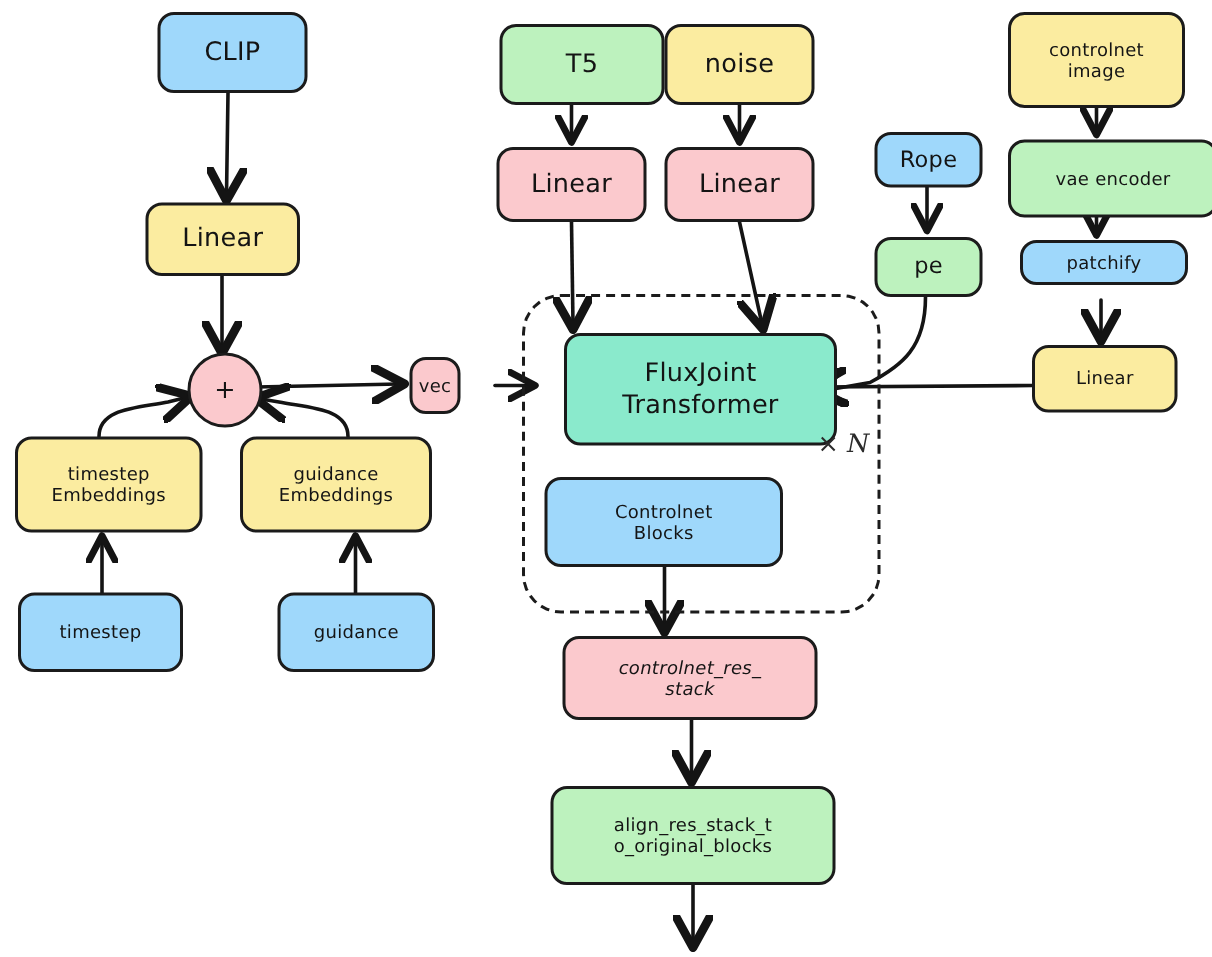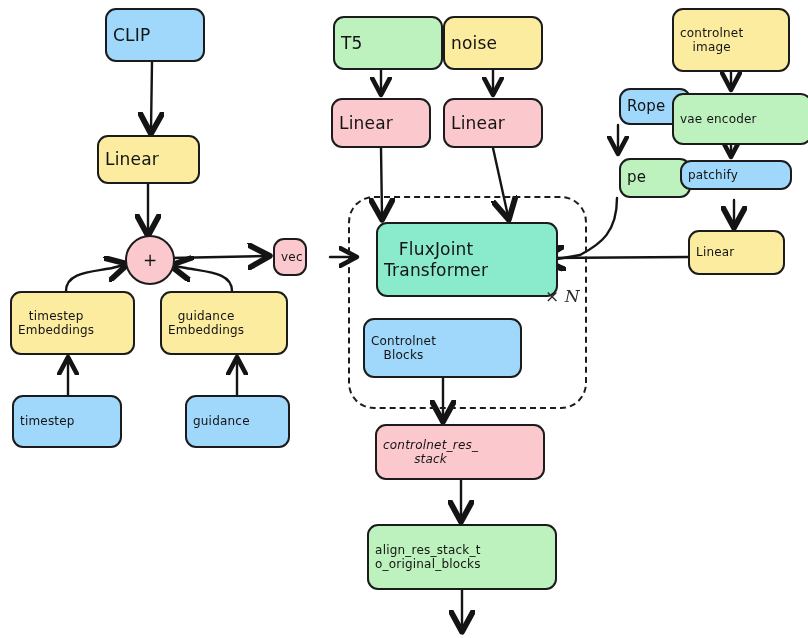--- a/index.html
+++ b/index.html
@@ -1,39 +1,39 @@
 <!DOCTYPE html>
 <html><head>
 <meta charset="utf-8">
 <style>
   html,body{margin:0;padding:0;background:#ffffff;}
   #stage{position:relative;width:808px;height:638px;background:#ffffff;overflow:hidden;
          font-family:"DejaVu Sans","Liberation Sans",sans-serif;}
   svg#wires{position:absolute;left:0;top:0;width:808px;height:638px;pointer-events:none;}
   .node{position:absolute;box-sizing:border-box;display:flex;align-items:center;
-        justify-content:flex-start;text-align:center;border:2.6px solid #1b1b1b;
+        justify-content:center;text-align:center;border:2.6px solid #1b1b1b;
         border-radius:11px;color:#141414;line-height:1.18;
         font-family:"DejaVu Sans","Liberation Sans",sans-serif;
         letter-spacing:.2px;z-index:3;}
   .node span{display:block;padding:0 6px;}
   .blue{background:#9fd8fb;}
   .yellow{background:#fbeca0;}
   .pink{background:#fbc9cd;}
   .green{background:#bdf2be;}
   .teal{background:#8aeacc;}
   .circle{position:absolute;border:2.6px solid #1b1b1b;border-radius:50%;
           background:#fbc9cd;display:flex;align-items:center;justify-content:center;
           color:#141414;z-index:3;}
   .dashbox{position:absolute;border:2.4px dashed #1b1b1b;border-radius:26px;
            background:transparent;z-index:1;}
   .xn{position:absolute;color:#2b2b2b;font-style:italic;z-index:4;
       font-family:"DejaVu Serif","Liberation Serif",serif;}
   .f17{font-size:17px;}
   .f16{font-size:12px;}
-  .f15{font-size:15px;margin-left:36px;}
+  .f15{font-size:15px;}
 </style>
 </head>
 <body>
 
 <div id="stage">
 
   <div class="dashbox" style="left:348px;top:196px;width:235px;height:209px;"></div>
   <div class="xn f17" style="left:545px;top:286px;">× N</div>
 
   <svg id="wires" viewBox="0 0 808 638">

